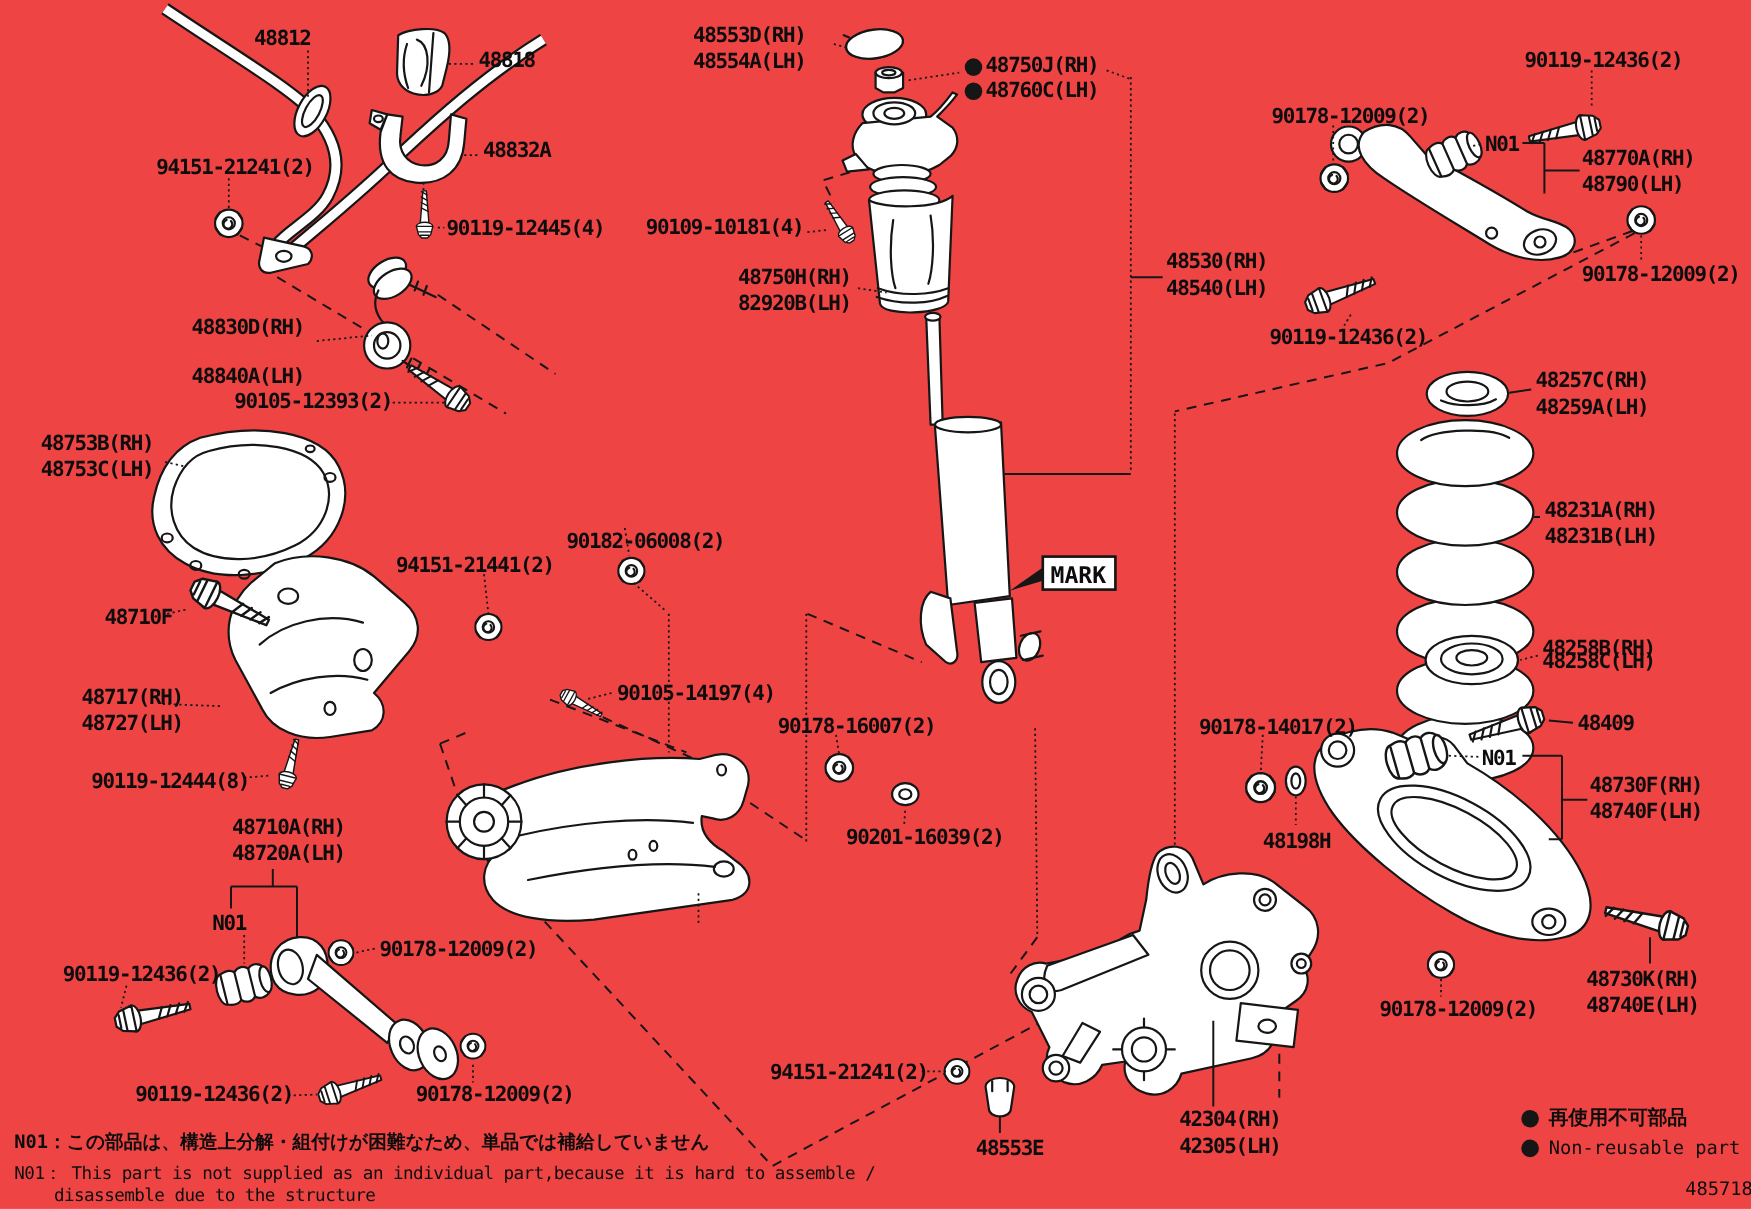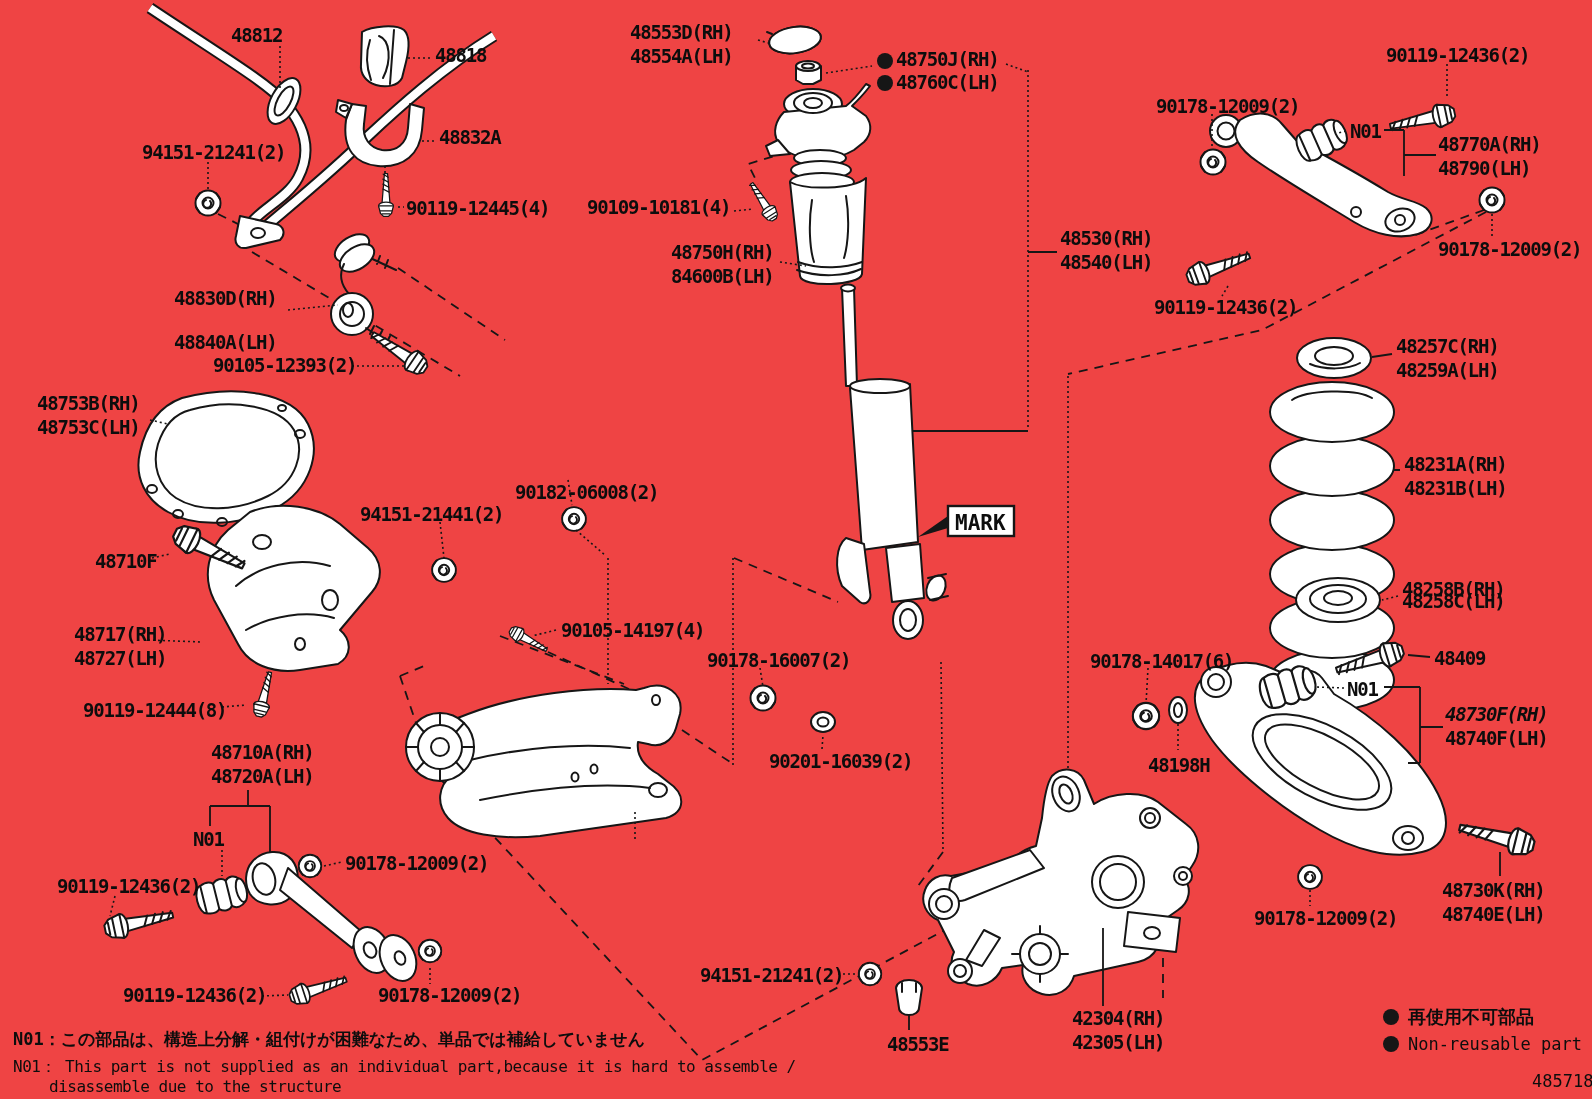--- a/index.html
+++ b/index.html
@@ -358,21 +358,21 @@
       <div class="lbl" style="left: 57px; top: 877px;">90119-12436(2)</div>
       <div class="lbl" style="left: 345px; top: 854px;">90178-12009(2)</div>
       <div class="lbl" style="left: 123px; top: 986px;">90119-12436(2)</div>
       <div class="lbl" style="left: 378px; top: 986px;">90178-12009(2)</div>
       <div class="lbl" style="left: 630px; top: 23px;">48553D(RH)</div>
       <div class="lbl" style="left: 630px; top: 47px;">48554A(LH)</div>
       <div class="lbl" style="left: 896px; top: 50px;">48750J(RH)</div>
       <div class="lbl" style="left: 896px; top: 73px;">48760C(LH)</div>
       <div class="lbl" style="left: 587px; top: 198px;">90109-10181(4)</div>
       <div class="lbl" style="left: 671px; top: 243px;">48750H(RH)</div>
-      <div class="lbl" style="left: 671px; top: 267px;">84600B(LH)</div>
+      <div class="lbl" style="left: 671px; top: 267px;">82920B(LH)</div>
       <div class="lbl" style="left: 515px; top: 483px;">90182-06008(2)</div>
       <div class="lbl" style="left: 360px; top: 505px;">94151-21441(2)</div>
       <div class="lbl" style="left: 561px; top: 621px; text-align: center;">90105-14197(4)</div>
       <div class="lbl" style="left: 707px; top: 651px;">90178-16007(2)</div>
       <div class="lbl" style="left: 769px; top: 752px;">90201-16039(2)</div>
       <div class="lbl mark" style="left: 955px; top: 513px;">MARK</div>
       <div class="lbl" style="left: 1060px; top: 229px;">48530(RH)</div>
       <div class="lbl" style="left: 1060px; top: 253px;">48540(LH)</div>
       <div class="lbl" style="left: 1386px; top: 46px;">90119-12436(2)</div>
       <div class="lbl" style="left: 1156px; top: 97px;">90178-12009(2)</div>
@@ -380,24 +380,24 @@
       <div class="lbl" style="left: 1438px; top: 135px;">48770A(RH)</div>
       <div class="lbl" style="left: 1438px; top: 159px;">48790(LH)</div>
       <div class="lbl" style="left: 1438px; top: 240px;">90178-12009(2)</div>
       <div class="lbl" style="left: 1154px; top: 298px;">90119-12436(2)</div>
       <div class="lbl" style="left: 1396px; top: 337px;">48257C(RH)</div>
       <div class="lbl" style="left: 1396px; top: 361px;">48259A(LH)</div>
       <div class="lbl" style="left: 1404px; top: 455px;">48231A(RH)</div>
       <div class="lbl" style="left: 1404px; top: 479px;">48231B(LH)</div>
       <div class="lbl" style="left: 1402px; top: 580px;">48258B(RH)</div>
       <div class="lbl" style="left: 1402px; top: 592px;">48258C(LH)</div>
-      <div class="lbl" style="left: 1090px; top: 652px;">90178-14017(6)</div>
+      <div class="lbl" style="left: 1090px; top: 652px;">90178-14017(2)</div>
       <div class="lbl" style="left: 1434px; top: 649px;">48409</div>
       <div class="lbl" style="left: 1347px; top: 680px;">N01</div>
-      <div class="lbl" style="left: 1445px; top: 705px; font-style: italic;">48730F(RH)</div>
+      <div class="lbl" style="left: 1445px; top: 705px;">48730F(RH)</div>
       <div class="lbl" style="left: 1445px; top: 729px;">48740F(LH)</div>
       <div class="lbl" style="left: 1148px; top: 756px;">48198H</div>
       <div class="lbl" style="left: 1442px; top: 881px;">48730K(RH)</div>
       <div class="lbl" style="left: 1442px; top: 905px;">48740E(LH)</div>
       <div class="lbl" style="left: 1254px; top: 909px;">90178-12009(2)</div>
       <div class="lbl" style="left: 700px; top: 966px;">94151-21241(2)</div>
       <div class="lbl" style="left: 887px; top: 1035px;">48553E</div>
       <div class="lbl" style="left: 1072px; top: 1009px;">42304(RH)</div>
       <div class="lbl" style="left: 1072px; top: 1033px;">42305(LH)</div>
     </div>

